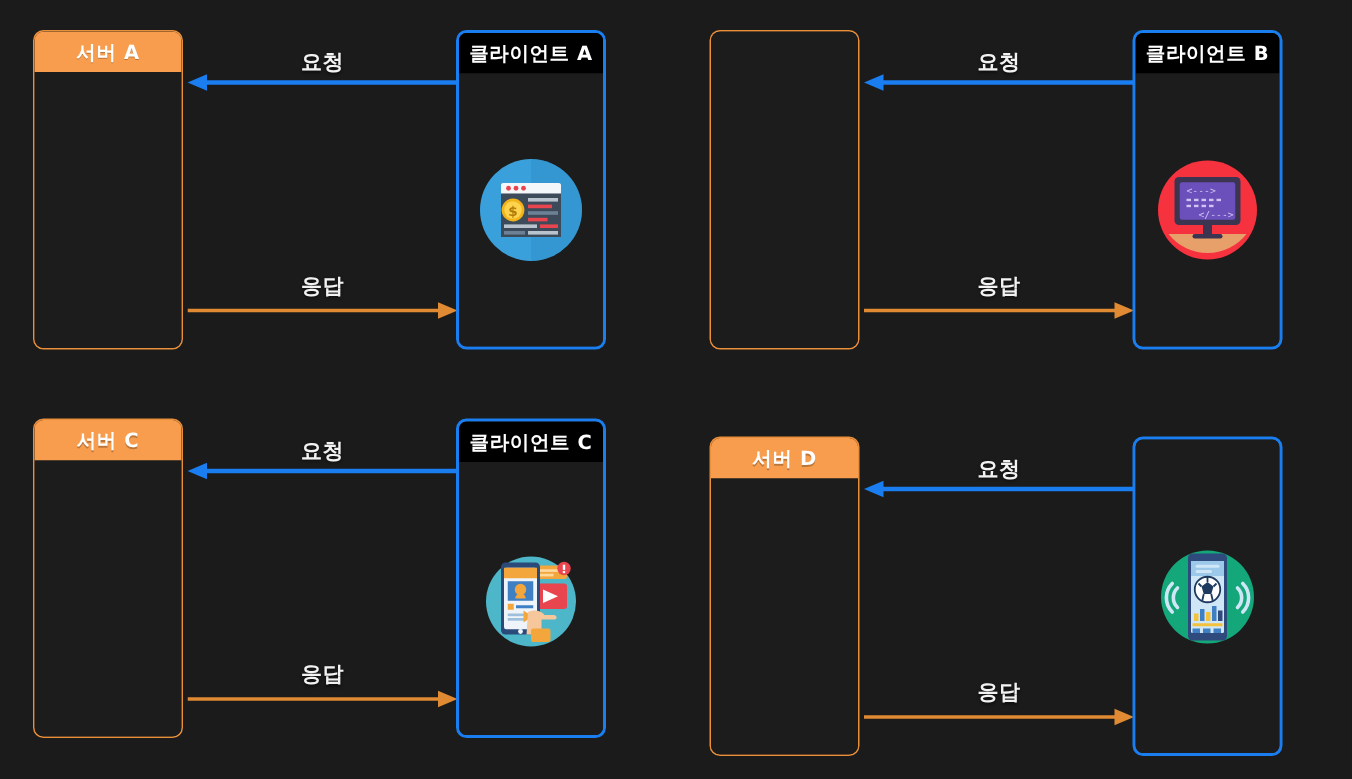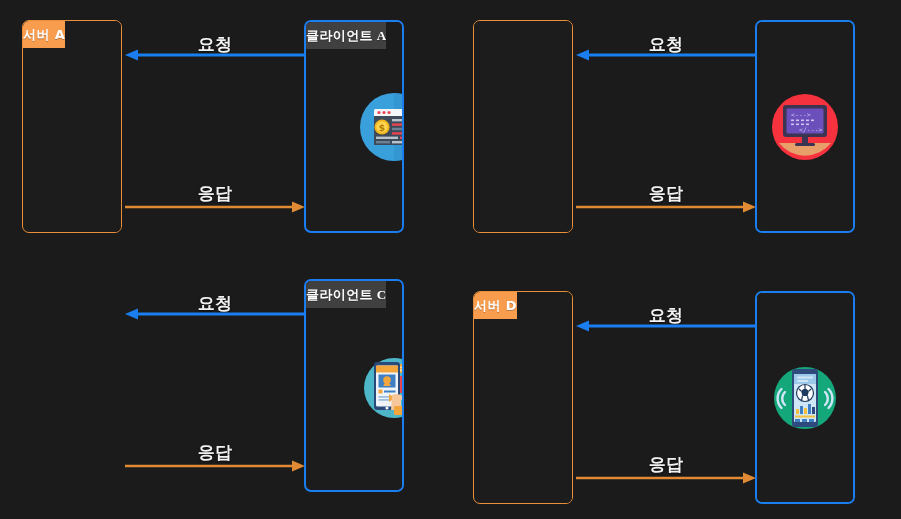--- a/index.html
+++ b/index.html
@@ -32,21 +32,21 @@
   
   .node {
     position: absolute;
     top: 20px;
     width: 100px;
     height: 213px;
     border-radius: 7px;
     background: #1c1c1c;
     overflow: hidden;
     display: flex;
-    flex-direction: row;
+    flex-direction: column;
   }
   .node.server {
     left: 22px;
     border: 1.5px solid #e98f3a;
   }
   .node.client {
     left: 304px;
     border: 2px solid #1a7ef0;
   }
 
@@ -58,21 +58,21 @@
     justify-content: center;
     color: #ffffff;
     font-size: 13px;
     letter-spacing: .4px;
     font-weight: 700;
     font-family: "DejaVu Sans", "Liberation Sans", sans-serif;
     text-shadow: 0 1px 0 rgba(0,0,0,.25);
     white-space: nowrap;
   }
   .server .node-header { background: #f89d4e; }
-  .client .node-header { background: #404040; font-family: Liberation Serif, serif; }
+  .client .node-header { background: #000000; }
 
   .node-body {
     flex: 1 1 auto;
     position: relative;
     background: #1c1c1c;
   }
 
   
   .client-icon {
     position: absolute;
@@ -95,21 +95,21 @@
   .arrow svg { display: block; width: 180px; height: 14px; }
   .arrow.request  { top: 48px; }
   .arrow.response { top: 200px; }
 
   .arrow-label {
     position: absolute;
     width: 180px;
     left: 125px;
     text-align: center;
     color: #f2f2f2;
-    font-size: 17px;
+    font-size: 14px;
     font-weight: 700;
     letter-spacing: .3px;
     text-shadow: 0 1px 2px rgba(0,0,0,.6);
     white-space: nowrap;
   }
   .arrow-label.request  { top: 33px; }
   .arrow-label.response { top: 182px; }
 </style>
 </head>
 <body>
@@ -185,20 +185,21 @@
 
     <div class="arrow-label response">응답</div>
     <div class="arrow response">
       <svg viewBox="0 0 180 14" xmlns="http://www.w3.org/2000/svg">
         <line x1="0" y1="7" x2="168" y2="7" stroke="#e08a33" stroke-width="2.4"></line>
         <polygon points="180,7 167,1.5 167,12.5" fill="#e08a33"></polygon>
       </svg>
     </div>
 
     <div class="node client">
+      <div class="node-header">클라이언트 B</div>
       <div class="node-body">
         <div class="client-icon">
           <svg viewBox="0 0 72 72" xmlns="http://www.w3.org/2000/svg">
             <circle cx="36" cy="36" r="33" fill="#f6323f"></circle>
             <path d="M10 52a33 33 0 0 0 52 0z" fill="#e8a06a"></path>
             <rect x="14" y="14" width="44" height="32" rx="3" fill="#3b3552"></rect>
             <rect x="17.5" y="17.5" width="37" height="25" rx="1.5" fill="#6b4fbb"></rect>
             <rect x="33" y="46" width="6" height="7" fill="#3b3552"></rect>
             <rect x="26" y="52" width="20" height="3" rx="1.5" fill="#3b3552"></rect>
             <text x="22" y="25.5" font-size="6.5" fill="#cfc4f2" font-family="DejaVu Sans Mono, monospace">&lt;---&gt;</text>
@@ -213,20 +214,24 @@
             <rect x="37" y="32.5" width="3" height="1.6" fill="#cfc4f2"></rect>
             <text x="30" y="41" font-size="6.5" fill="#cfc4f2" font-family="DejaVu Sans Mono, monospace">&lt;/---&gt;</text>
           </svg>
         </div>
       </div>
     </div>
   </div>
 
   <div class="pair q-bl">
 
+    <div class="node server">
+      <div class="node-header">서버 C</div>
+      <div class="node-body"></div>
+    </div>
 
     <div class="arrow-label request">요청</div>
     <div class="arrow request">
       <svg viewBox="0 0 180 14" xmlns="http://www.w3.org/2000/svg">
         <line x1="12" y1="7" x2="180" y2="7" stroke="#1a7ef0" stroke-width="3"></line>
         <polygon points="0,7 13,1.5 13,12.5" fill="#1a7ef0"></polygon>
       </svg>
     </div>
 
     <div class="arrow-label response">응답</div>

